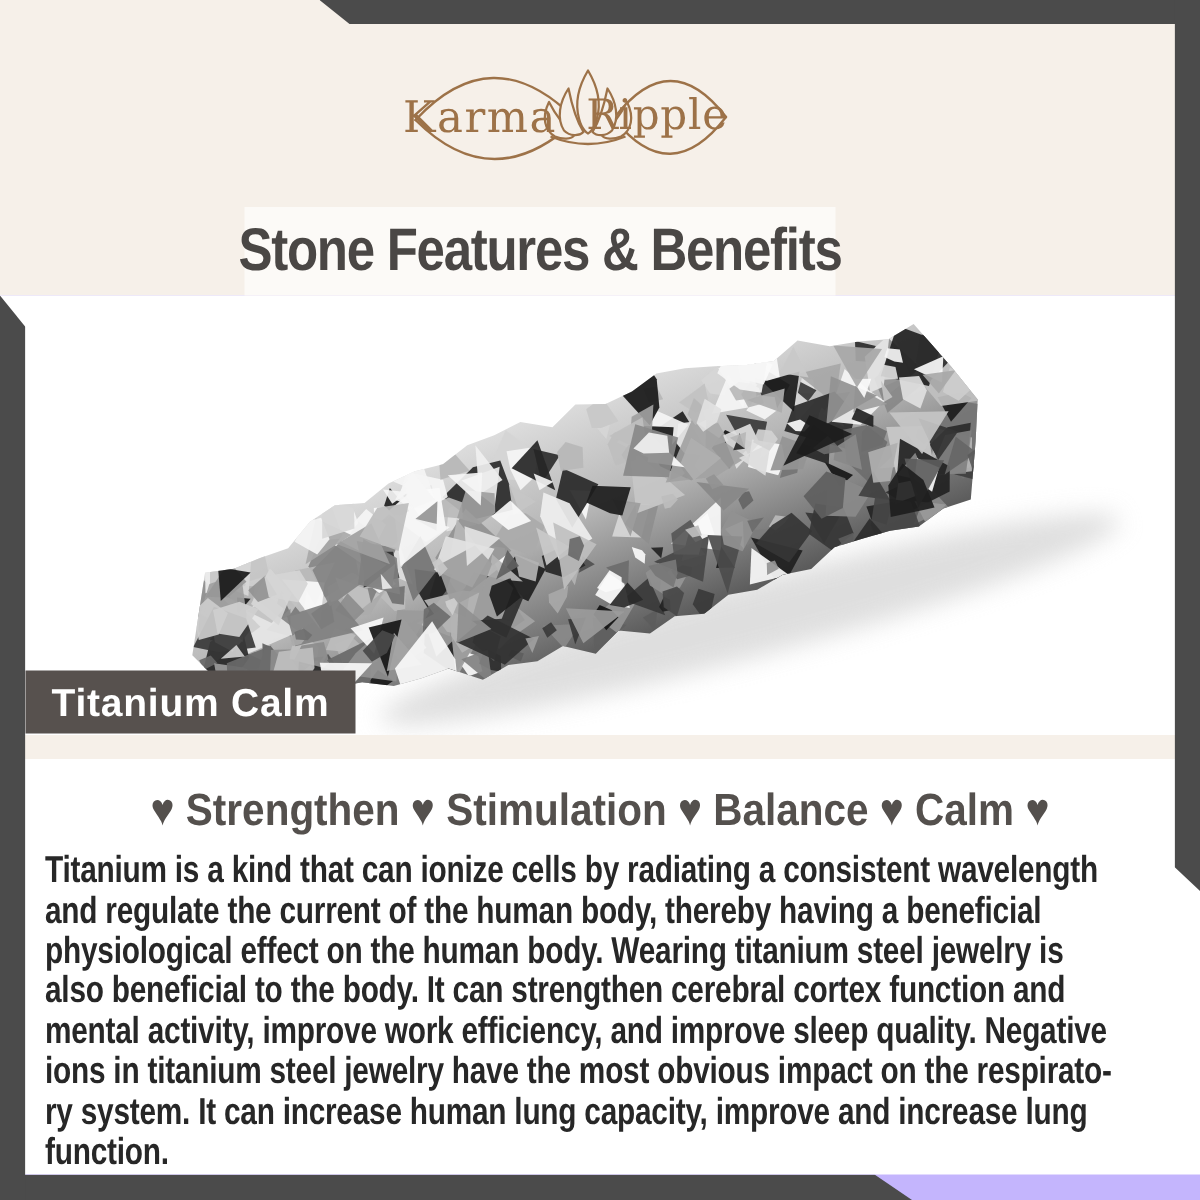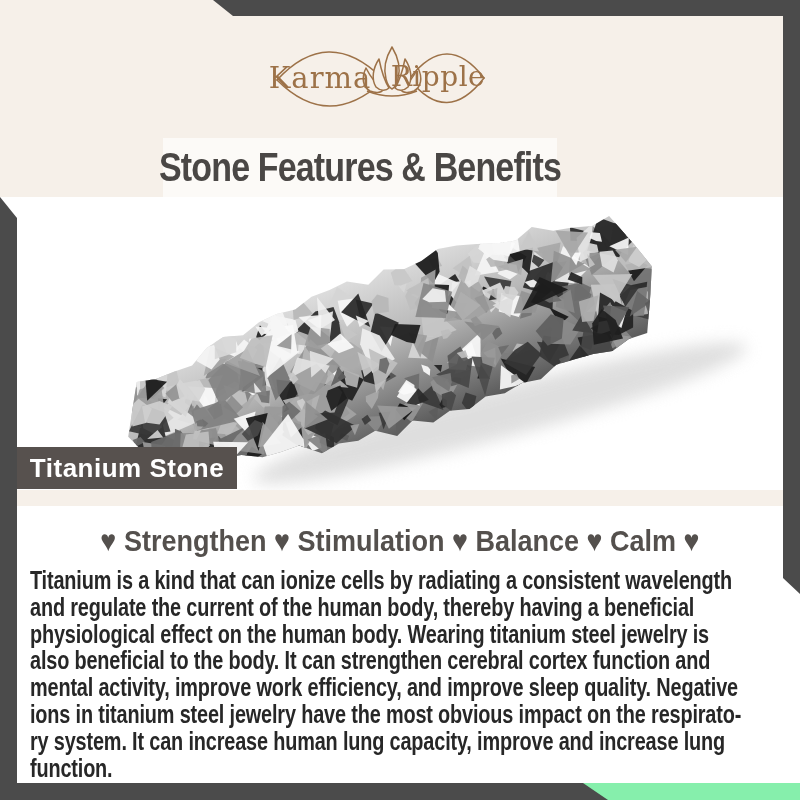--- a/index.html
+++ b/index.html
@@ -1,18 +1,18 @@
 <!DOCTYPE html>
 <html style="--frame: #4b4b4b; --header-background: #f6f0e9; --title-box-background: #fcfaf7; --title-text: #4a4745; --brand-gold: #9d7248; --badge-background: #57514e; --badge-text: #ffffff; --headline-text: #54504d; --body-text: #272727;"><head>
 <meta charset="utf-8">
 <style>
   html,body{margin:0;padding:0;background:#ffffff;}
   #stage{
     position:relative;width:800px;height:800px;overflow:hidden;
-    background:#86efac;font-family:"Liberation Sans","DejaVu Sans",sans-serif;
+    background:#c4b5fd;font-family:"Liberation Sans","DejaVu Sans",sans-serif;
   }
   
   .cream-header{position:absolute;left:0;top:0;width:800px;height:197px;background:var(--header-background,#f6f0e9);}
   .photo-area{position:absolute;left:0;top:197px;width:800px;height:295px;background:#ffffff;}
   .cream-divider{position:absolute;left:0;top:490px;width:800px;height:16px;background:var(--header-background,#f5efe9);}
   .text-area{position:absolute;left:0;top:506px;width:800px;height:277px;background:#ffffff;}
   
   .frame{position:absolute;background:var(--frame,#4b4b4b);}
   .frame-top{left:213px;top:0;width:587px;height:16px;clip-path:polygon(0 0,100% 0,100% 100%,20px 100%);}
   .frame-right{left:783px;top:0;width:17px;height:594px;clip-path:polygon(0 0,100% 0,100% 100%,0 calc(100% - 16px));}
@@ -446,21 +446,21 @@
   <div class="title-box">
     <div class="page-title">Stone Features &amp; Benefits</div>
   </div>
 
   <div class="frame frame-top"></div>
   <div class="frame frame-right"></div>
   <div class="frame frame-bottom"></div>
   <div class="frame frame-left"></div>
 
   <div class="badge">
-    <span>Titanium Stone</span>
+    <span>Titanium Calm</span>
   </div>
 
   <div class="benefits-headline">♥ Strengthen ♥ Stimulation ♥ Balance ♥ Calm ♥</div>
   <div class="benefits-description">Titanium is a kind that can ionize cells by radiating a consistent wavelength
 and regulate the current of the human body, thereby having a beneficial
 physiological effect on the human body. Wearing titanium steel jewelry is
 also beneficial to the body. It can strengthen cerebral cortex function and
 mental activity, improve work efficiency, and improve sleep quality. Negative
 ions in titanium steel jewelry have the most obvious impact on the respirato-
 ry system. It can increase human lung capacity, improve and increase lung

